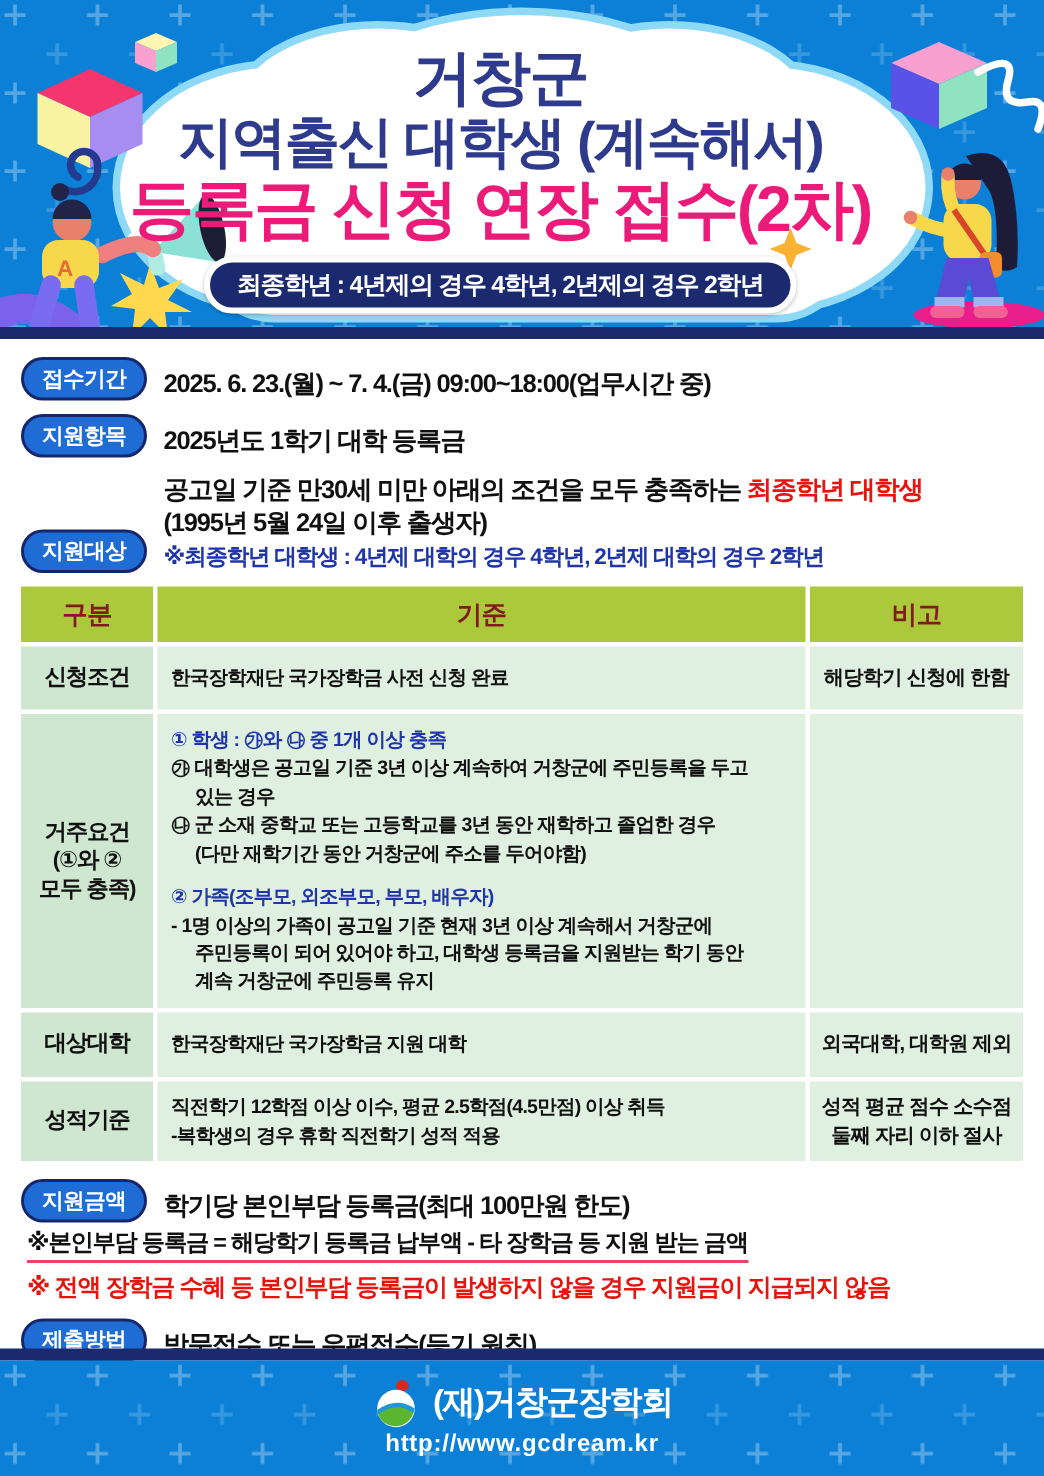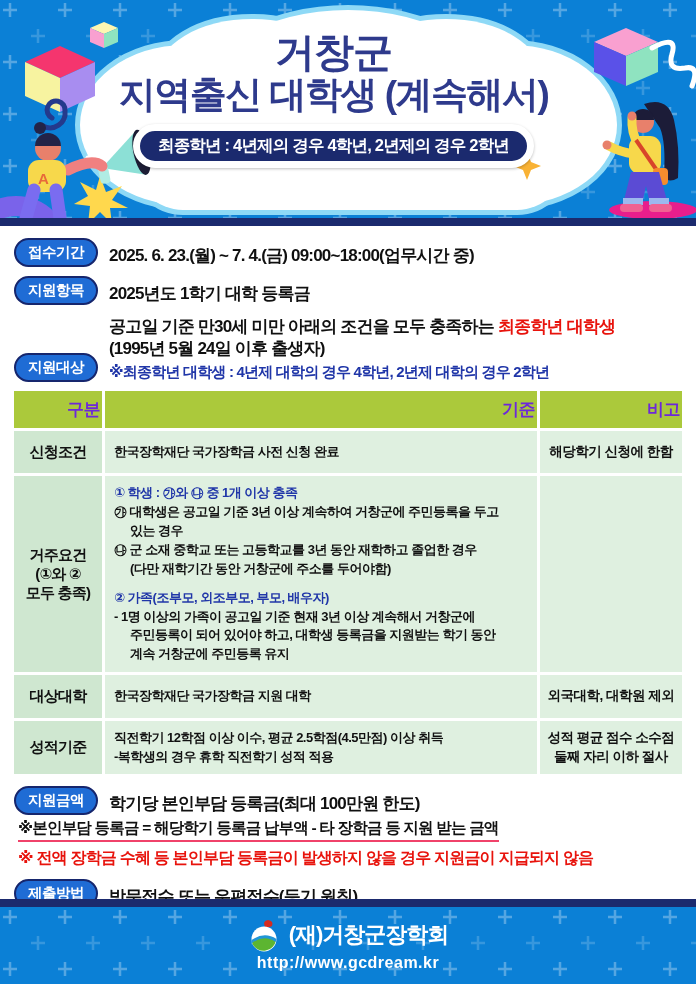--- a/index.html
+++ b/index.html
@@ -7,42 +7,42 @@
           font-family:"Liberation Sans","DejaVu Sans",sans-serif;overflow:hidden;}
 
   
   .header{position:relative;width:696px;height:218px;background:#0b80d6;overflow:hidden;}
   .header-deco{position:absolute;left:0;top:0;width:696px;height:218px;display:block;}
   .header-text{position:absolute;left:0;top:0;width:667px;height:218px;
                display:flex;flex-direction:column;align-items:center;padding-top:30px;box-sizing:border-box;}
   .title-l1{font-size:40px;font-weight:800;color:#2e3a8c;line-height:1.1;letter-spacing:-1px;}
   .title-l2{font-size:37px;font-weight:800;color:#2e3a8c;line-height:1.15;letter-spacing:-1.5px;}
   .title-l3{font-size:43px;font-weight:800;color:#ec1a78;line-height:1.1;letter-spacing:-1.5px;}
-  .title-pill{margin-top:7px;background:#1b2a6e;border:7px solid #ffffff;border-radius:22px;
+  .title-pill{margin-top:7px;background:#1b2a6e;border:4px solid #ffffff;border-radius:22px;
               color:#ffffff;font-size:16.5px;font-weight:800;padding:4px 18px;letter-spacing:-0.8px;
               box-shadow:0 1px 3px rgba(0,0,0,.25);}
   .navy-bar{width:696px;height:8px;background:#1b2a6e;}
 
   
   .body{padding:12px 14px 0 14px;}
   .info-row{display:flex;align-items:flex-end;margin-bottom:9px;}
   .badge{flex:0 0 auto;background:#1f6cd5;border:2px solid #16266d;border-radius:16px;
          color:#fff;font-size:14.5px;font-weight:800;text-align:center;min-width:66px;
          padding:3px 7px;letter-spacing:-0.5px;white-space:nowrap;}
   .info-text{padding-left:11px;padding-top:2px;font-size:17px;font-weight:700;color:#101010;
              letter-spacing:-0.8px;line-height:1.3;}
   .red{color:#e8130c;}
   .blue{color:#2036a8;}
   .sub-line{font-size:17px;font-weight:700;letter-spacing:-0.8px;line-height:1.3;}
   .sub-note{font-size:15px;font-weight:800;letter-spacing:-0.8px;margin-top:2px;}
 
   
   .req-table{display:grid;grid-template-columns:88px 1fr 142px;gap:3px;background:#ffffff;margin:4px 0 12px 0;}
   .cell{box-sizing:border-box;}
-  .th{background:#abc93b;color:#6d28d9;font-size:17px;font-weight:800;text-align:right;
+  .th{background:#abc93b;color:#7f1d1d;font-size:17px;font-weight:800;text-align:center;
       padding:7px 2px;letter-spacing:-0.5px;}
   .label-cell{background:#cfe7d0;display:flex;flex-direction:column;justify-content:center;
       align-items:center;font-size:15px;font-weight:800;color:#111;text-align:center;
       letter-spacing:-0.8px;line-height:1.25;padding:12px 2px;}
   .data-cell{background:#dff0e0;font-size:13px;font-weight:700;color:#111;padding:8px 9px;
       letter-spacing:-0.5px;line-height:1.45;}
   .note-cell{background:#dff0e0;display:flex;flex-direction:column;justify-content:center;
       align-items:center;font-size:13.5px;font-weight:700;color:#111;text-align:center;
       letter-spacing:-0.5px;line-height:1.4;padding:6px 4px;}
   .t-blue{color:#2036a8;font-weight:800;}
@@ -153,20 +153,21 @@
         <rect x="25" y="106" width="20" height="7" fill="#9db8ee"></rect>
         <rect x="51" y="106" width="20" height="7" fill="#9db8ee"></rect>
         <rect x="22" y="112" width="23" height="8" rx="4" fill="#f06292"></rect>
         <rect x="51" y="112" width="23" height="8" rx="4" fill="#f06292"></rect>
       </g>
     </svg>
 
     <div class="header-text">
       <div class="title-l1">거창군</div>
       <div class="title-l2">지역출신 대학생 (계속해서)</div>
+      <div class="title-l3">등록금 신청 연장 접수(2차)</div>
       <div class="title-pill">최종학년 : 4년제의 경우 4학년, 2년제의 경우 2학년</div>
     </div>
   </div>
   <div class="navy-bar"></div>
 
   <div class="body">
 
     <div class="info-row">
       <span class="badge">접수기간</span>
       <span class="info-text">2025. 6. 23.(월) ~ 7. 4.(금) 09:00~18:00(업무시간 중)</span>

